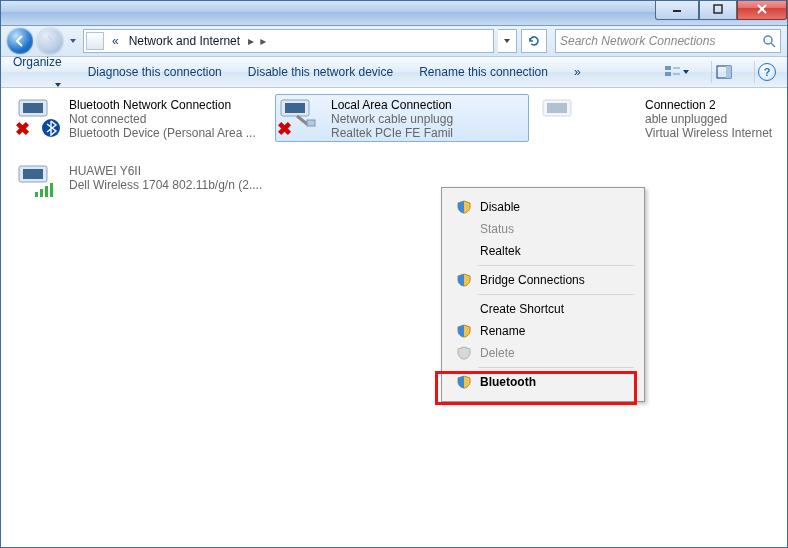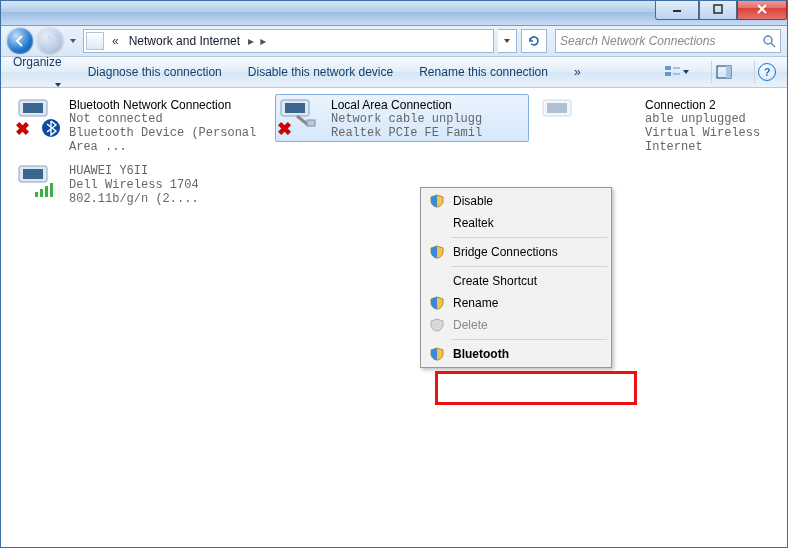--- a/index.html
+++ b/index.html
@@ -29,22 +29,22 @@
 .toolbar .rbtn{width:24px;height:22px;display:flex;align-items:center;justify-content:center;border-left:1px solid #c3d4e7;}
 .toolbar .viewbtn{display:flex;align-items:center;border:1px solid transparent;padding:0 2px;}
 .toolbar .help{color:#1775d1;border:1.5px solid #1775d1;border-radius:50%;width:16px;height:16px;display:flex;align-items:center;justify-content:center;font-weight:bold;font-size:11px;background:radial-gradient(circle at 35% 30%,#fff,#cfe5fb);}
 .content{position:relative;height:calc(548px - 24px - 30px - 30px - 2px);background:#fff;padding:6px;overflow:hidden;}
 .grid{position:relative;}
 .conn{position:absolute;width:250px;display:flex;align-items:flex-start;gap:6px;padding:2px;}
 .conn.selected{background:linear-gradient(#eaf3fd,#d5e8fb);border:1px solid #84aee0;border-radius:2px;padding:1px;}
 .conn .ico{width:48px;height:44px;position:relative;flex-shrink:0;}
 .conn .txt{line-height:14px;padding-top:2px;}
 .conn .name{color:#000;}
-.conn .sub{color:#666;font-family:Liberation Mono, monospace;}
-.ctxmenu{position:absolute;left:419px;top:99px;width:186px;background:#f2f2f2;border:1px solid #989898;box-shadow:2px 2px 4px rgba(0,0,0,.25);padding:2px;z-index:10;text-align:right;}
+.conn .sub{color:#666;}
+.ctxmenu{position:absolute;left:440px;top:99px;width:186px;background:#f2f2f2;border:1px solid #989898;box-shadow:2px 2px 4px rgba(0,0,0,.25);padding:8px;z-index:10;text-align:right;}
 .ctxmenu .mi{height:22px;display:flex;align-items:center;padding-left:30px;position:relative;color:#000;}
 .ctxmenu .mi.disabled{color:#8a8a8a;}
 .ctxmenu .mi.bold{font-weight:bold;}
 .ctxmenu .sep{height:1px;background:#d4d4d4;margin:3px 2px 3px 28px;}
 .ctxmenu .micon{position:absolute;left:6px;width:16px;height:16px;display:flex;align-items:center;justify-content:center;}
 .shield{width:14px;height:14px;}
 .redbox{position:absolute;border:3px solid #e11;left:434px;top:283px;width:196px;height:28px;z-index:11;pointer-events:none;}
 .xmark{position:absolute;left:0;bottom:0;color:#d40000;font-size:18px;font-weight:bold;}
 .bt-ico svg,.net-ico svg,.wl-ico svg{width:40px;height:36px;}
 </style>
@@ -237,20 +237,23 @@
     <div class="ctxmenu">
       <div class="mi">
         <span class="micon">
             <svg class="shield" viewBox="0 0 14 14">
               <path d="M7 1 L13 3 V7 C13 10 10 13 7 13 C4 13 1 10 1 7 V3 Z" fill="#f3c44b" stroke="#b5892a"></path>
               <path d="M7 1 L7 13 C4 13 1 10 1 7 V3 Z" fill="#3b8ad9"></path>
             </svg>
           </span>
         <span>Disable</span>
       </div>
+      <div class="mi disabled">
+        <span>Status</span>
+      </div>
       <div class="mi">
         <span>Realtek</span>
       </div>
       <div class="sep"></div>
       <div class="mi">
         <span class="micon">
             <svg class="shield" viewBox="0 0 14 14">
               <path d="M7 1 L13 3 V7 C13 10 10 13 7 13 C4 13 1 10 1 7 V3 Z" fill="#f3c44b" stroke="#b5892a"></path>
               <path d="M7 1 L7 13 C4 13 1 10 1 7 V3 Z" fill="#3b8ad9"></path>
             </svg>

